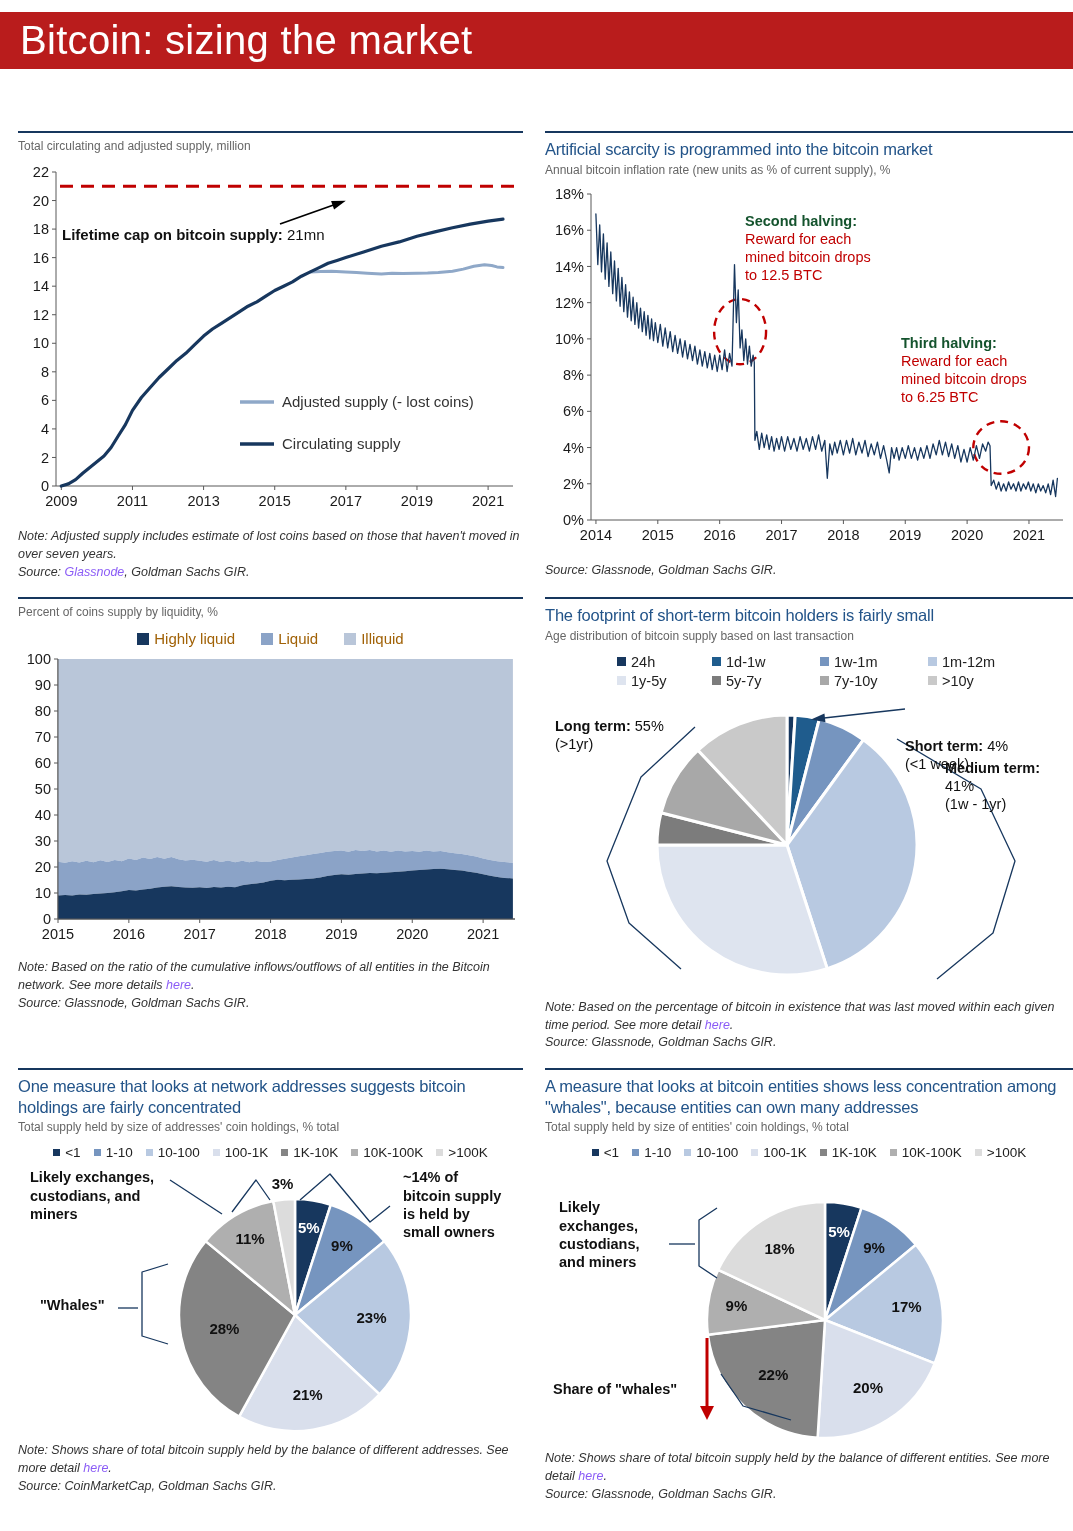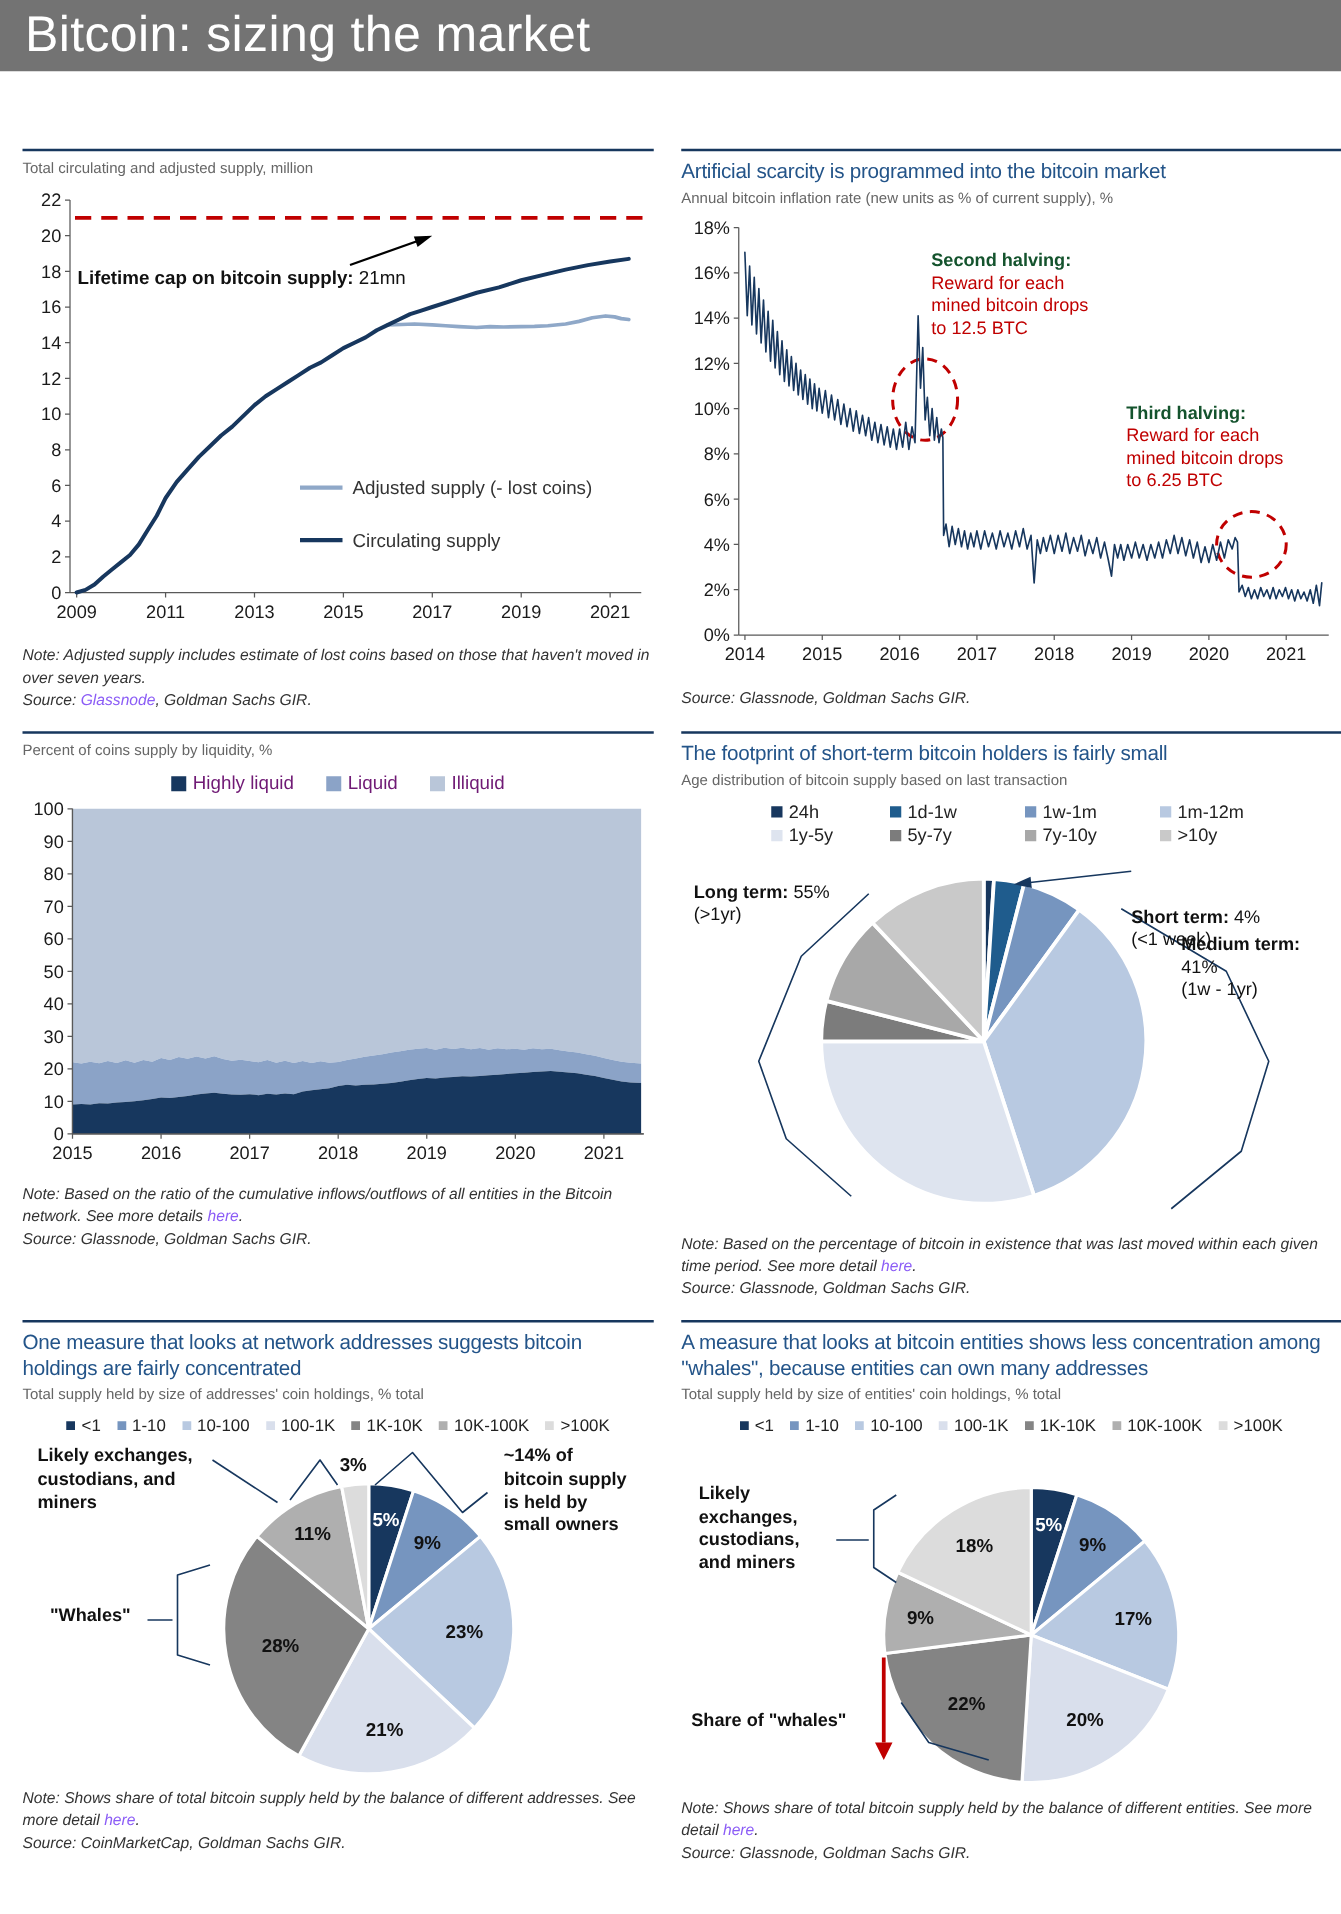--- a/index.html
+++ b/index.html
@@ -1,36 +1,36 @@
 <!DOCTYPE html>
 <html><head>
 <meta charset="utf-8">
 <title>Bitcoin: sizing the market</title>
 <style>
   html,body{margin:0;padding:0;background:#fff;}
   body{width:1073px;font-family:"Liberation Sans",sans-serif;color:#000;}
-  .header{height:57px;background:#737373;margin-top:0;display:flex;align-items:center;}
+  .header{height:57px;background:#b91c1c;margin-top:12px;display:flex;align-items:center;}
   .header h1{color:#fff;font-size:40px;font-weight:400;margin:0 0 0 20px;letter-spacing:.3px;}
   .main{padding:0 18px;margin-top:62px;display:grid;grid-template-columns:505px 528px;column-gap:22px;row-gap:16px;}
   .panel{min-width:0;}
   .rule{border-top:2px solid #17375E;margin-bottom:6px;}
   .ptitle{font-size:16.5px;letter-spacing:-0.2px;color:#235489;font-weight:400;margin:0 0 3px 0;line-height:1.25;}
   .psub{font-size:12px;color:#666;margin:0 0 10px 0;line-height:1.25;}
   .chart-wrap{position:relative;}
   svg.chart{display:block;}
   .anno{position:absolute;font-size:14.5px;line-height:1.25;white-space:pre-line;color:#111;}
   .anno .b{font-weight:700;}
   .anno.red .b{display:block;color:#14532d;}
   .anno.red .r{color:#C00000;}
   .callout{position:absolute;font-weight:700;font-size:14.5px;line-height:1.25;white-space:pre-line;color:#111;}
   .callout .n{font-weight:400;}
   .note{font-size:12.5px;font-style:italic;color:#333;line-height:1.42;margin-top:6px;}
   .note div{margin:0;}
   .nlink{color:#8b5cf6;cursor:pointer;}
-  .legend-row{display:flex;justify-content:center;gap:26px;font-size:15px;color:#701a75;margin:2px 0 6px;}
+  .legend-row{display:flex;justify-content:center;gap:26px;font-size:15px;color:#a16207;margin:2px 0 6px;}
   .legend-grid{display:grid;grid-template-columns:95px 108px 108px 100px;margin-left:72px;row-gap:3px;font-size:14.5px;color:#222;margin-bottom:4px;}
   .legend-small{display:flex;justify-content:center;gap:13px;font-size:13.5px;color:#222;margin:2px 0 8px;}
   .li{display:flex;align-items:center;gap:5px;white-space:nowrap;}
   .sq{display:inline-block;flex:0 0 auto;}
   .legend-row .sq{width:12px;height:12px;}
   .legend-grid .sq{width:9px;height:9px;}
   .legend-small .sq{width:7px;height:7px;}
 </style>
 </head>
 <body>

